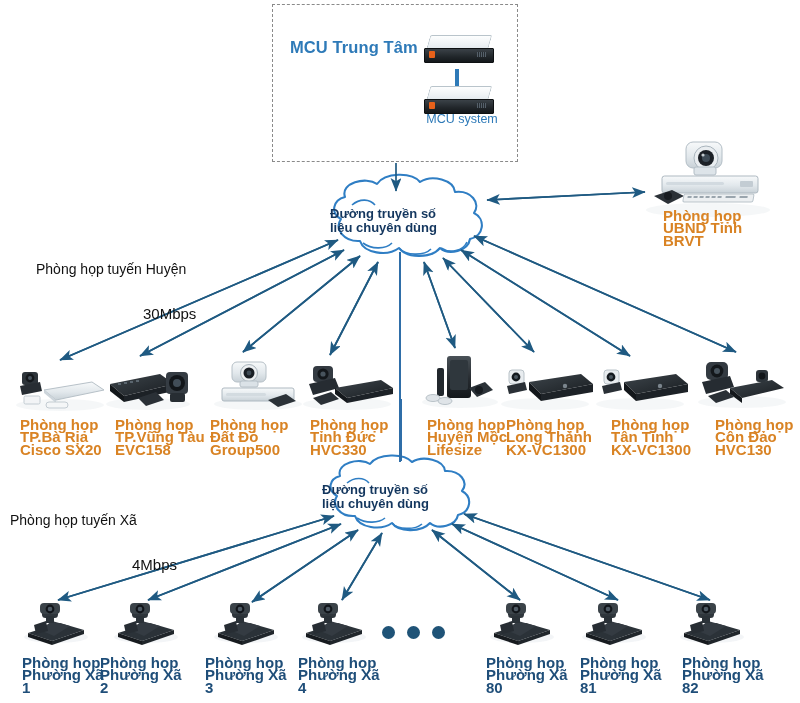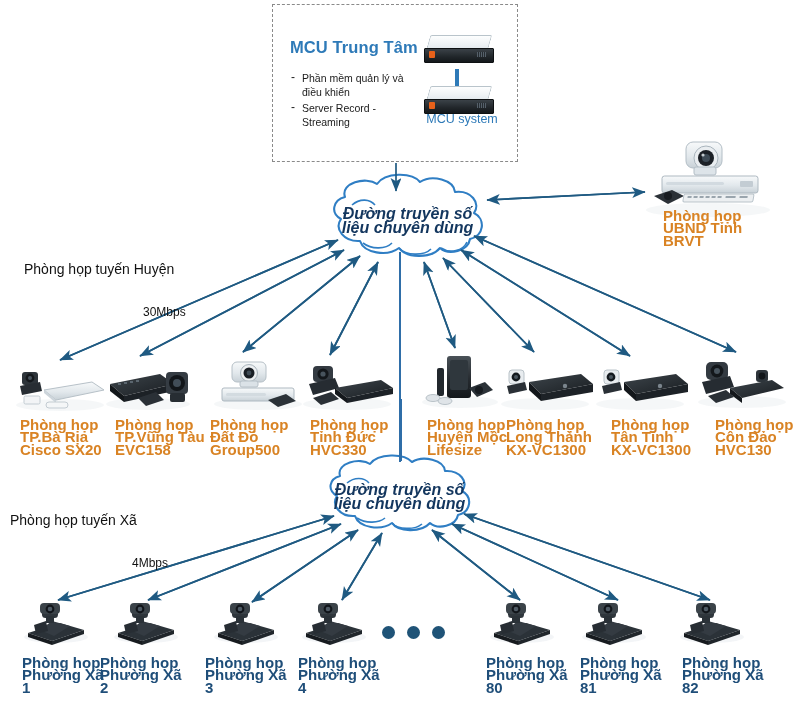--- a/index.html
+++ b/index.html
@@ -29,28 +29,28 @@
   .rack .face{position:absolute;left:0;top:13px;width:68px;height:13px;
        background:linear-gradient(180deg,#3b4248 0%,#21262a 60%,#14181b 100%);
        border:1px solid #0d1012;border-radius:1px;}
   .rack .led{position:absolute;left:5px;top:16px;width:6px;height:7px;background:#e8611a;border-radius:1px;}
   .rack .vent{position:absolute;right:6px;top:17px;width:9px;height:5px;
        background:repeating-linear-gradient(90deg,#55606a 0 1px,#262c31 1px 2px);}
   .rack-link{position:absolute;left:455px;top:69px;width:4px;height:26px;background:#2e7ab8;}
 
   
   .section-title{position:absolute;font-size:14px;color:#111;white-space:nowrap;}
-  .mbps{position:absolute;font-size:12px;color:#111;white-space:nowrap;}
+  .mbps{position:absolute;font-size:15px;color:#111;white-space:nowrap;}
   .dev-label{position:absolute;font-size:15px;line-height:12.3px;font-weight:bold;white-space:nowrap;}
   .orange{color:#d98324;}
   .navy{color:#1f4e79;}
 
   
-  .cloud-text{position:absolute;text-align:center;color:#13365e;
-              font-size:16px;font-weight:bold;line-height:14px;white-space:nowrap;font-style:italic;}
+  .cloud-text{position:absolute;color:#13365e;
+              font-size:13px;font-weight:bold;line-height:14px;white-space:nowrap;}
 
   
   .dots{position:absolute;left:382px;top:626px;width:66px;height:14px;}
   .dots i{position:absolute;top:0;width:13px;height:13px;border-radius:50%;background:#1f5377;}
   .dots i:nth-child(1){left:0;}
   .dots i:nth-child(2){left:25px;}
   .dots i:nth-child(3){left:50px;}
   .sep-line{position:absolute;left:400px;top:399px;width:2px;height:62px;background:#2f6ea8;}
 </style>
 </head>
@@ -324,24 +324,20 @@
     <g>
         <use href="#wardUnit" x="580" y="597"></use>
       </g>
     <g>
         <use href="#wardUnit" x="678" y="597"></use>
       </g>
   </svg>
 
   <div class="mcu-panel"></div>
   <div class="mcu-title">MCU Trung Tâm</div>
-  <div class="mcu-bullets">
-    <div class="bl">Phần mềm quản lý và điều khiển</div>
-    <div class="bl">Server Record - Streaming</div>
-  </div>
   <div class="rack" style="left:424px;top:35px;">
     <div class="top"></div>
       <div class="face"></div>
       <div class="led"></div>
       <div class="vent"></div>
   </div>
   <div class="rack-link"></div>
   <div class="rack" style="left:424px;top:86px;">
     <div class="top"></div>
       <div class="face"></div>
@@ -352,21 +348,21 @@
 
   <div class="cloud-text" style="left:330px;top:207px;width:155px;">
     <div>Đường truyền số</div>
     <div>liệu chuyên dùng</div>
   </div>
   <div class="cloud-text" style="left:322px;top:483px;width:155px;">
     <div>Đường truyền số</div>
     <div>liệu chuyên dùng</div>
   </div>
 
-  <div class="section-title" style="left:24px;top:261px;text-align:center;">Phòng họp tuyến Huyện</div>
+  <div class="section-title" style="left:36px;top:261px;text-align:center;">Phòng họp tuyến Huyện</div>
   <div class="mbps" style="left:143px;top:305px;">30Mbps</div>
 
   <div class="section-title" style="left:10px;top:512px;">Phòng họp tuyến Xã</div>
   <div class="mbps" style="left:132px;top:556px;">4Mbps</div>
 
   <div class="sep-line"></div>
 
   <div class="dev-label orange" style="left:663px;top:210px;">
     <div>Phòng họp</div>
     <div>UBND Tỉnh</div>

